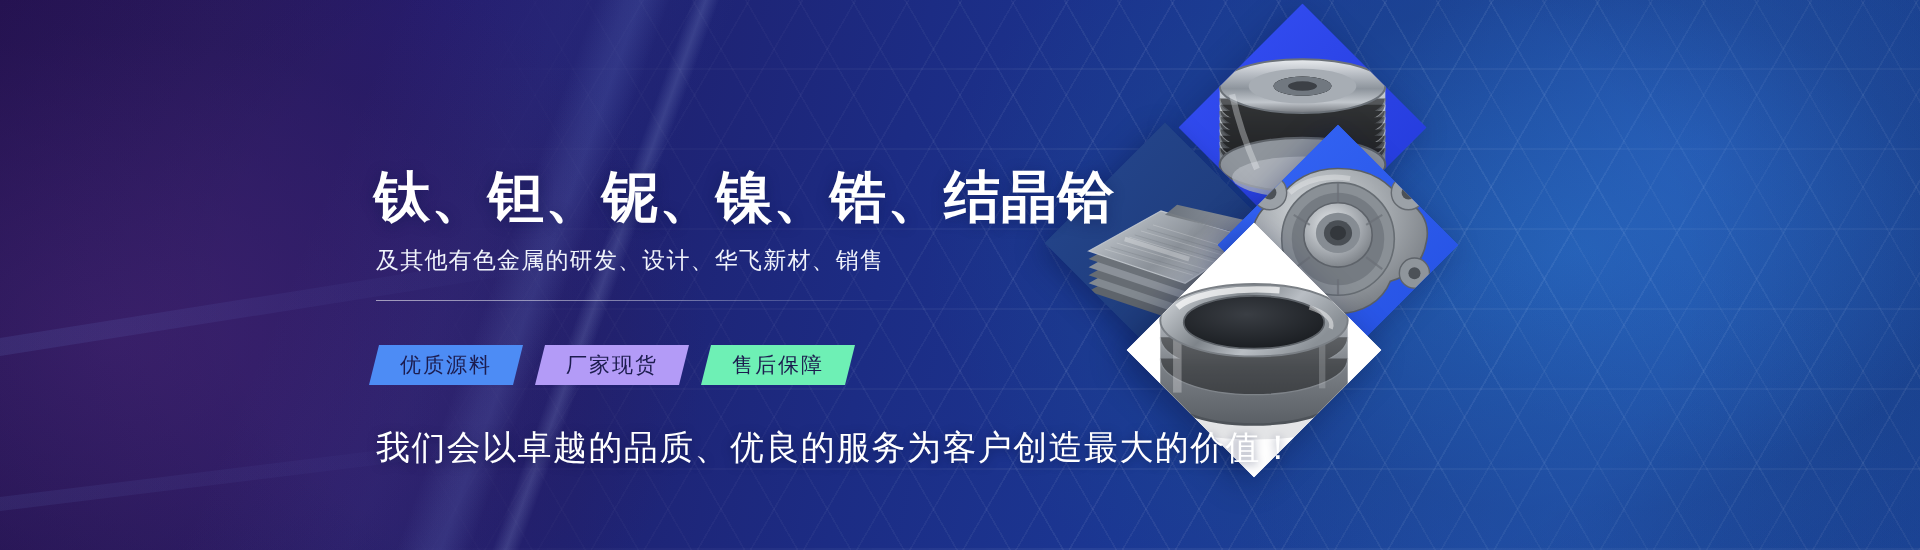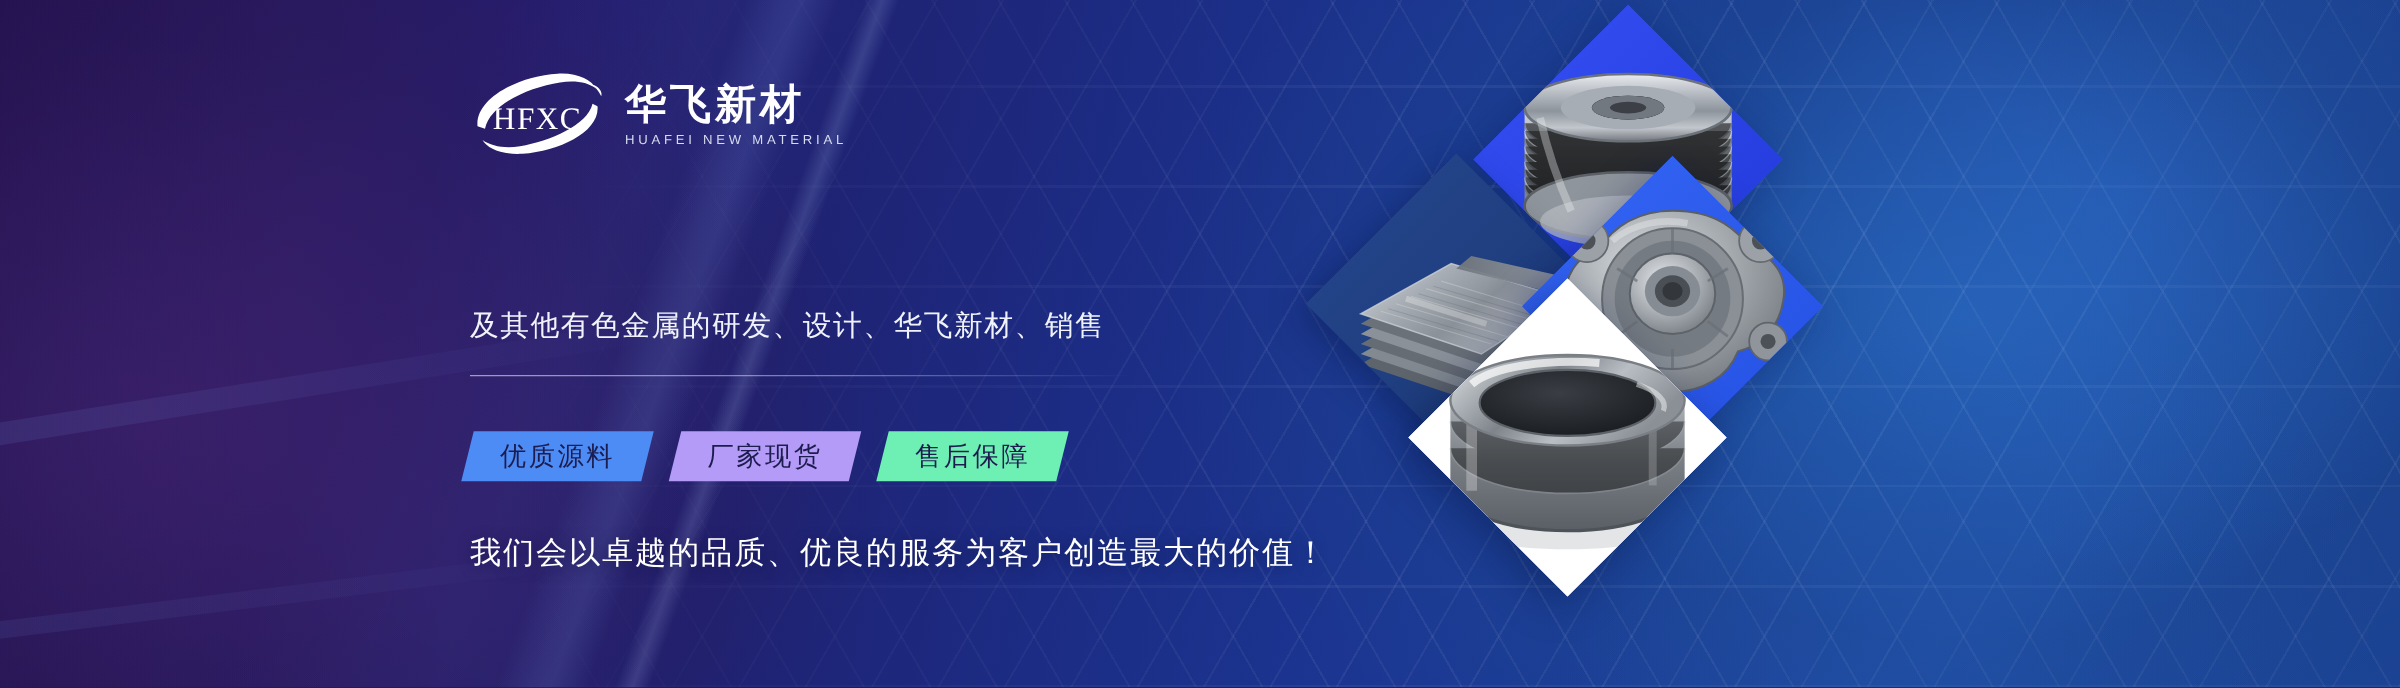--- a/index.html
+++ b/index.html
@@ -97,21 +97,21 @@
   }
   .badge span{
     transform:skewX(14deg);
     font-size:21px; font-weight:500; color:#1c1c4e; letter-spacing:2px;
     font-family:"DejaVu Sans","Liberation Sans",sans-serif;
   }
 
   
   .tagline{
     position:absolute; left:2px; top:425px;
-    color:#fff; font-size:25px; letter-spacing:1.4px; white-space:nowrap; font-weight:400;
+    color:#fff; font-size:34px; letter-spacing:1.4px; white-space:nowrap; font-weight:400;
     font-family:"DejaVu Sans","Liberation Sans",sans-serif;
     text-shadow:0 2px 10px rgba(8,16,60,.5);
   }
 
   
   .cluster{ position:absolute; left:1060px; top:10px; width:430px; height:530px; z-index:5; }
   .tile{ position:absolute; transform:rotate(45deg); overflow:hidden; }
   .tile .inner{ position:absolute; inset:0; transform:rotate(-45deg) scale(1.42);
                 display:flex; align-items:center; justify-content:center; }
 
@@ -145,35 +145,22 @@
   <div class="glow-tr"></div>
   <div class="glow-br"></div>
   <div class="streak c"></div>
   <div class="streak a"></div>
   <div class="streak b"></div>
   <div class="streak d"></div>
   <div class="streak e"></div>
 
   <div class="content">
 
-    <div class="logo">
-      <div class="logo-mark">
-        <svg width="112" height="72" viewBox="0 0 112 72" aria-hidden="true">
-          <path d="M8 46 C 6 24, 40 6, 72 4 C 88 3, 99 9, 103 16 C 97 11, 86 9, 74 11 C 48 15, 18 29, 14 48 Z" fill="#ffffff"></path>
-          <path d="M101 13 C 106 15, 108 19, 107 22 C 105 18, 103 15, 99 13 Z" fill="#ffffff"></path>
-          <path d="M104 30 C 106 50, 74 66, 44 68 C 28 69, 16 64, 12 57 C 19 62, 30 64, 42 62 C 66 58, 96 45, 100 28 Z" fill="#ffffff"></path>
-          <text x="56" y="48" text-anchor="middle" fill="#ffffff" font-family="Liberation Serif, DejaVu Serif, serif" font-size="25" letter-spacing="1.2">HFXC</text>
-        </svg>
-      </div>
-      <div class="logo-text">
-        <div class="logo-cn">华飞新材</div>
-        <div class="logo-en">HUAFEI NEW MATERIAL</div>
-      </div>
-    </div>
-
+
+    <div class="headline">钛、钽、铌、镍、锆、结晶铪</div>
 
     <div class="subtitle">及其他有色金属的研发、设计、华飞新材、销售</div>
 
     <div class="divider"></div>
 
     <div class="badges">
       <div class="badge" style="background:#4d8cf5">
         <span>优质源料</span>
       </div>
       <div class="badge" style="background:#b39bf7">

